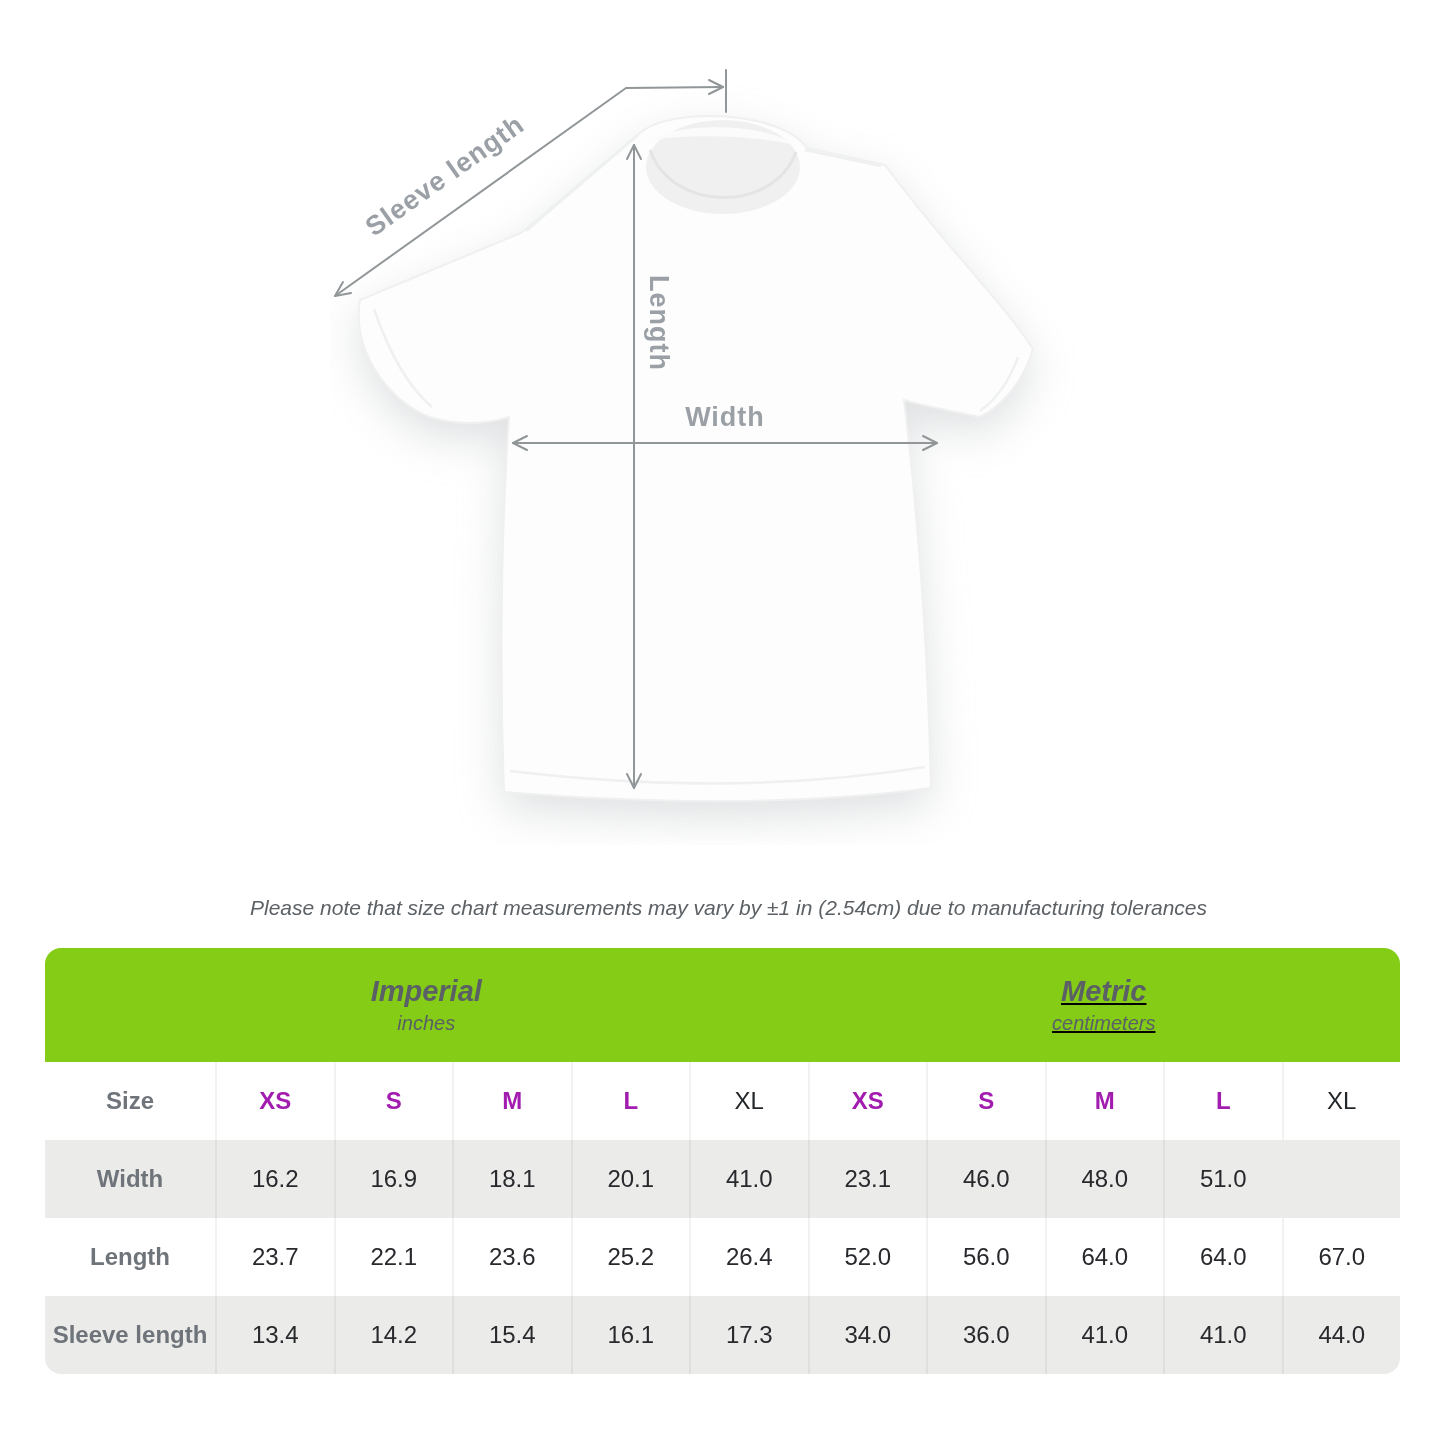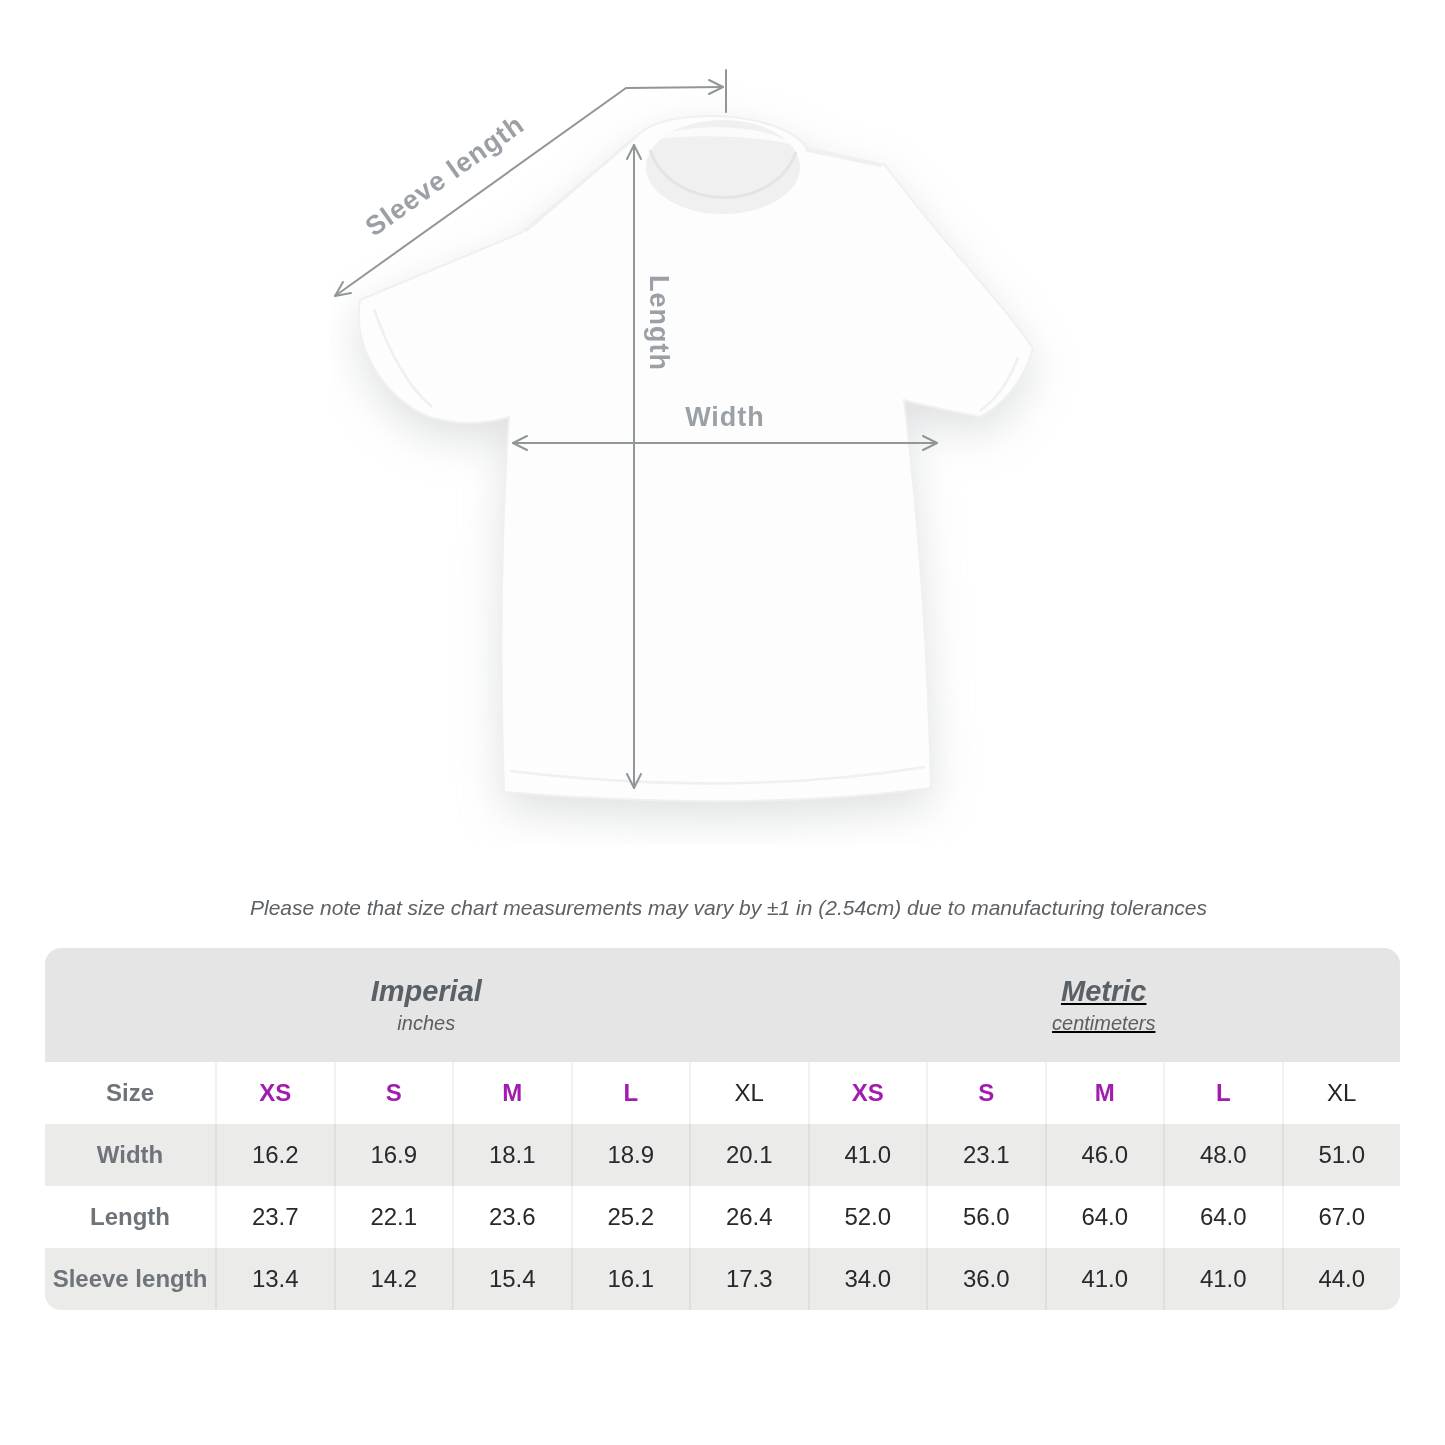--- a/index.html
+++ b/index.html
@@ -29,30 +29,30 @@
     position:absolute;left:12px;right:0;top:896px;text-align:center;
     font-size:21px;font-style:italic;color:#5c6166;
   }
 
   
   .size-table{
     position:absolute;left:45px;top:948px;width:1355px;
     border-radius:16px;overflow:hidden;background:#ffffff;
   }
   .trow{display:grid;grid-template-columns:170px repeat(10,1fr);}
-  .trow.band{display:flex;height:114px;background:#e5e5e5;}
+  .trow.band{display:flex;height:114px;background:#84cc16;}
   .band-cell{
     width:calc((100% - 170px)/2 + 170px);
     display:flex;flex-direction:column;align-items:center;justify-content:center;gap:4px;
   }
   .band-cell + .band-cell{width:auto;flex:1;text-decoration:underline;}
   .unit-label{font-size:29px;font-weight:bold;font-style:italic;color:#5a6065;}
   .unit-sub{font-size:20px;font-style:italic;color:#5a6065;}
 
-  .trow.header,.trow.datarow{height:62px;}
+  .trow.header,.trow.datarow{height:78px;}
   .cell{
     display:flex;align-items:center;justify-content:center;
     font-size:24px;color:#27292c;
   }
   .cell + .cell{border-left:2px solid rgba(0,0,0,0.05);}
   .trow.header{background:#ffffff;}
   .trow.datarow.alt{background:#ebebea;}
   .trow.datarow.plain{background:#ffffff;}
   .head-label,.row-label{font-weight:bold;color:#6e747a;}
   .size-head{font-weight:bold;color:#a21caf;}
@@ -138,21 +138,20 @@
         <div class="cell size-head">S</div>
         <div class="cell size-head">M</div>
         <div class="cell size-head">L</div>
         <div class="cell size-head xl">XL</div>
       </div>
       <div class="trow datarow alt">
         <div class="cell row-label">Width</div>
         <div class="cell">16.2</div>
         <div class="cell">16.9</div>
         <div class="cell">18.1</div>
-        <div class="cell">18.9</div>
         <div class="cell">20.1</div>
         <div class="cell">41.0</div>
         <div class="cell">23.1</div>
         <div class="cell">46.0</div>
         <div class="cell">48.0</div>
         <div class="cell">51.0</div>
       </div>
       <div class="trow datarow plain">
         <div class="cell row-label">Length</div>
         <div class="cell">23.7</div>

